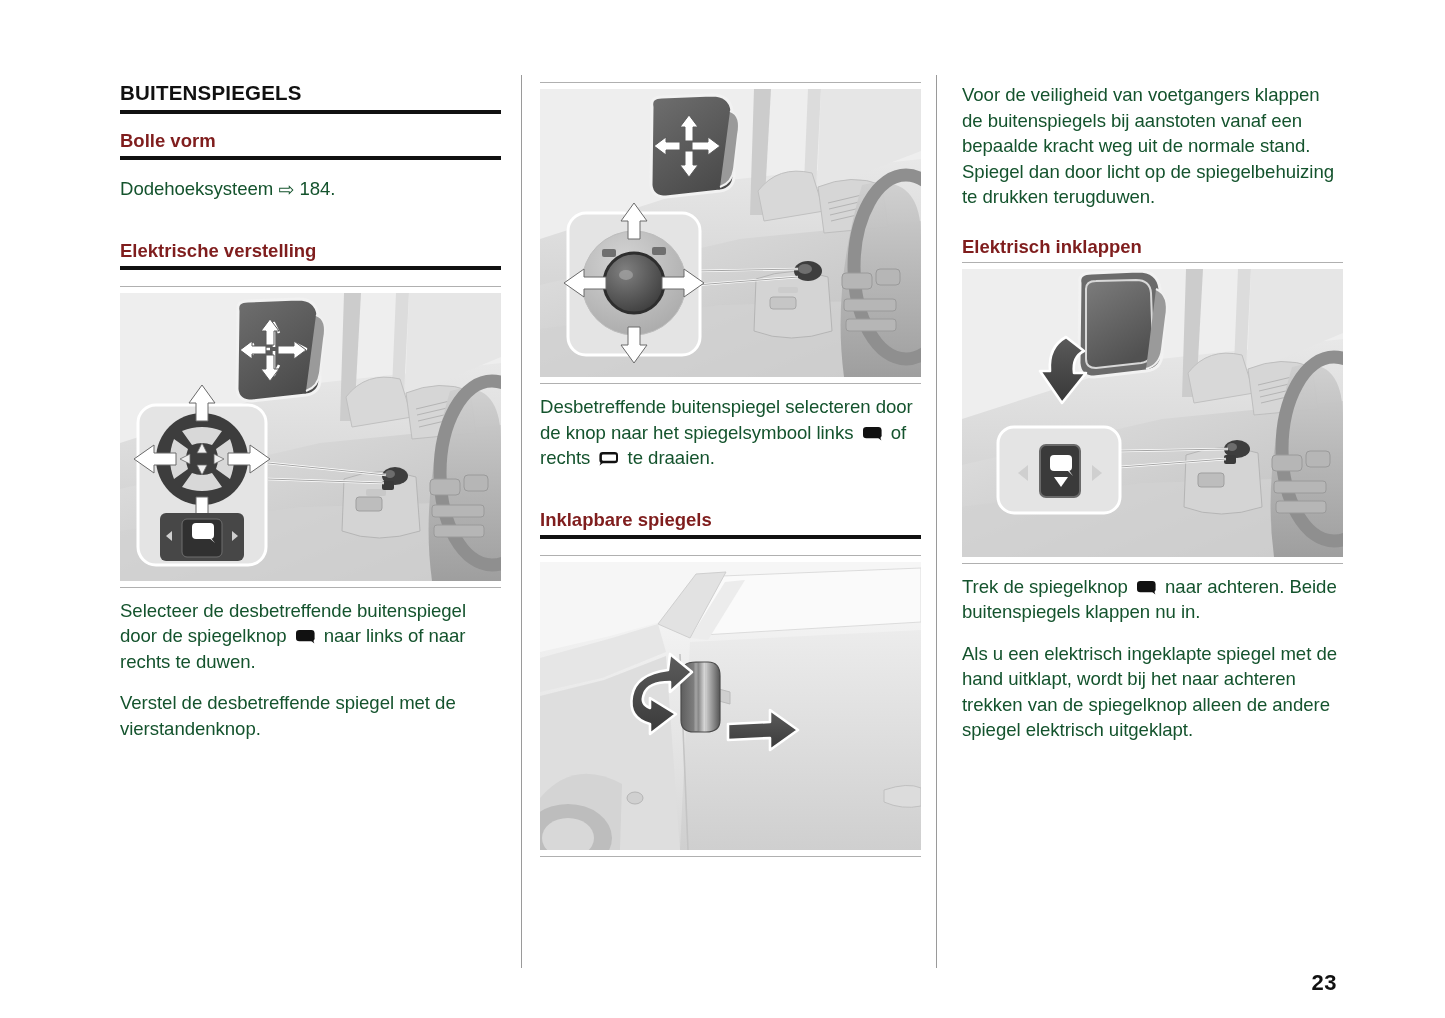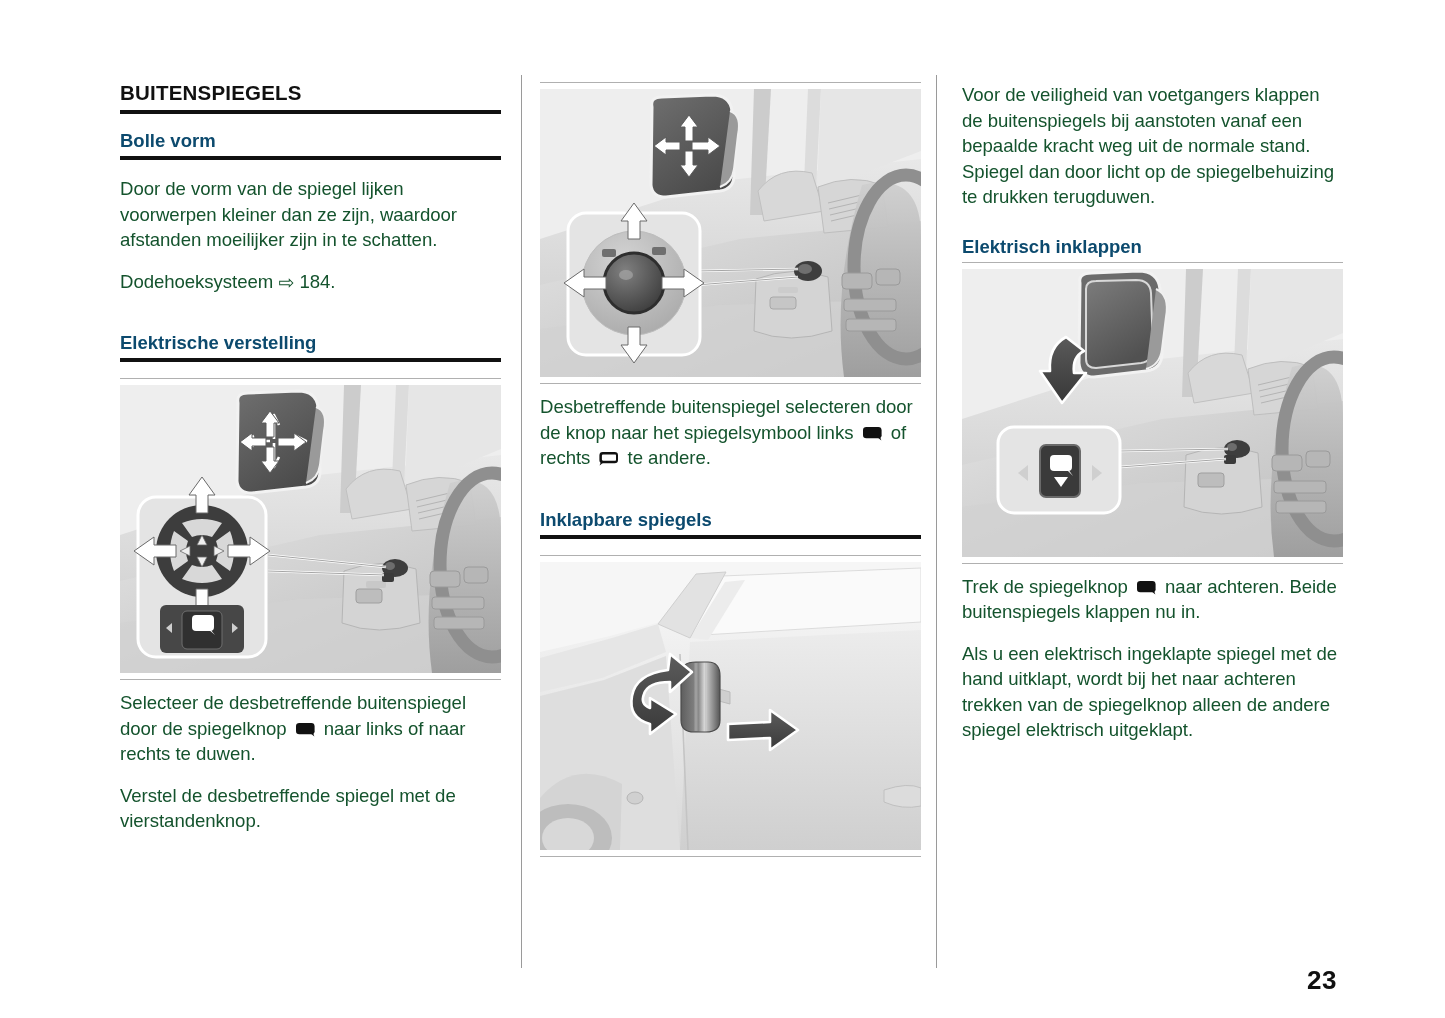--- a/index.html
+++ b/index.html
@@ -59,21 +59,21 @@
     padding: 0 0 5px 0;
     line-height: 1.12;
     color: #111;
   }
   .h2 {
     font-size: 18.5px;
     font-weight: bold;
     margin: 0;
     padding: 0 0 5px 0;
     line-height: 1.15;
-    color: #0c4a6e;
+    color: #7f1d1d;
   }
   .rule-thick {
     height: 4px;
     background: #111111;
     margin: 0 0 16px 0;
   }
 
   
   p.body {
     font-size: 18.6px;
@@ -114,21 +114,21 @@
     background: #efefef;
   }
   .fig-top   { height: 1px; background: #b0b0b0; margin-bottom: 6px; }
   .fig-bot   { height: 1px; background: #b0b0b0; margin-top: 6px; }
 
   
   .page-number {
     position: absolute;
     right: 108px;
     bottom: 22px;
-    font-size: 26px;
+    font-size: 22px;
     font-weight: bold;
     color: #111;
     letter-spacing: 0.5px;
   }
 </style>
 </head>
 <body>
 
 <div class="page">
 
@@ -138,21 +138,20 @@
   <div class="columns">
 
     <div class="col col-1">
 
       <h1 class="h1">BUITENSPIEGELS</h1>
       <div class="rule-thick"></div>
 
       <h2 class="h2">Bolle vorm</h2>
       <div class="rule-thick"></div>
 
-      <p class="body">Door de vorm van de spiegel lijken voorwerpen kleiner dan ze zijn, waardoor afstanden moeilijker zijn in te schatten.</p>
 
       <p class="body">
         <span>Dodehoeksysteem</span>
         <span class="arrow-ref">⇨</span>
         <span>184.</span>
       </p>
 
       <div class="gap-md"></div>
 
       <h2 class="h2">Elektrische verstelling</h2>
@@ -416,21 +415,21 @@
         <svg class="glyph mirror-sym" viewBox="0 0 21 15">
           <path d="M1 4.2 Q1 1 4.4 1 L16.3 1 Q19.6 1 19.6 4.4 L19.6 9.2 Q19.6 12.2 16.4 12.2 L4.4 12.2 Q1 12.2 1 9 Z" fill="#111111"></path>
           <path d="M15.6 11.6 L19.4 14.6 L18.2 11.2 Z" fill="#111111"></path>
         </svg>
         <span>of rechts</span>
         <svg class="glyph mirror-sym" viewBox="0 0 21 15">
           <path d="M20 4.2 Q20 1 16.6 1 L4.7 1 Q1.4 1 1.4 4.4 L1.4 9.2 Q1.4 12.2 4.6 12.2 L16.6 12.2 Q20 12.2 20 9 Z
                    M17.3 3.6 L5 3.6 Q3.9 3.6 3.9 4.8 L3.9 8.6 Q3.9 9.7 5 9.7 L17.3 9.7 Q18 9.7 18 8.8 L18 4.5 Q18 3.6 17.3 3.6 Z" fill="#111111" fill-rule="evenodd"></path>
           <path d="M5.4 11.6 L1.6 14.6 L2.8 11.2 Z" fill="#111111"></path>
         </svg>
-        <span>te andere.</span>
+        <span>te draaien.</span>
       </p>
 
 
       <div class="gap-md"></div>
 
       <h2 class="h2">Inklapbare spiegels</h2>
       <div class="rule-thick"></div>
 
       <div class="figure">
         <div class="fig-top"></div>

